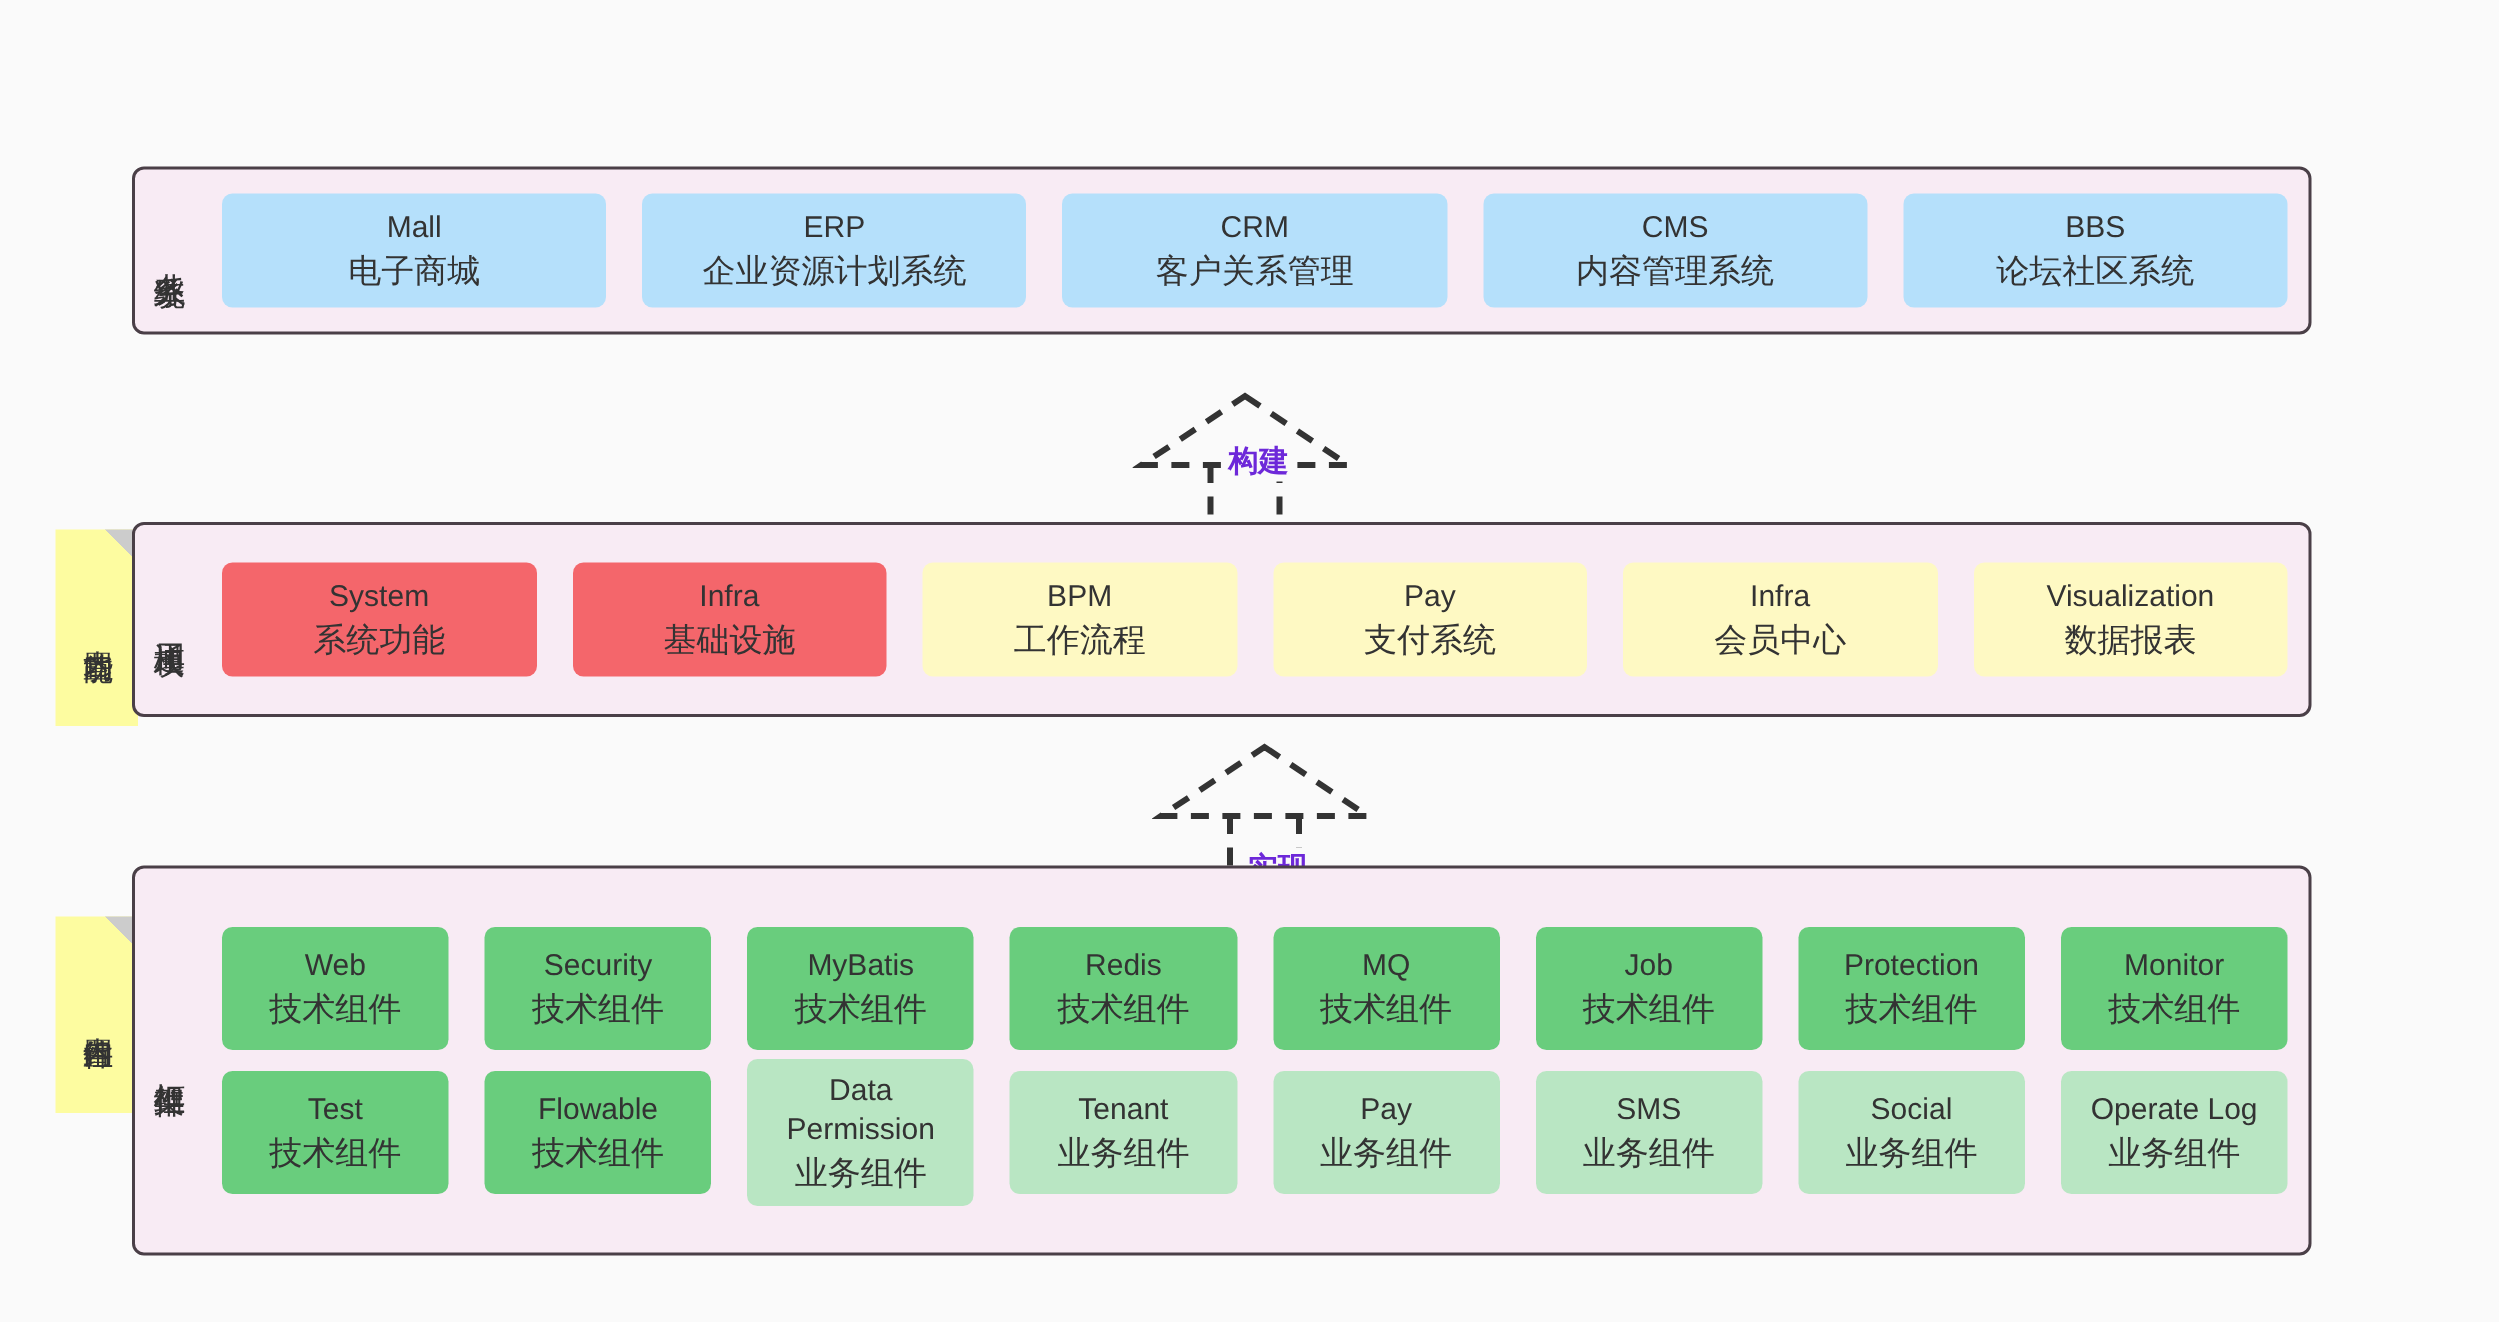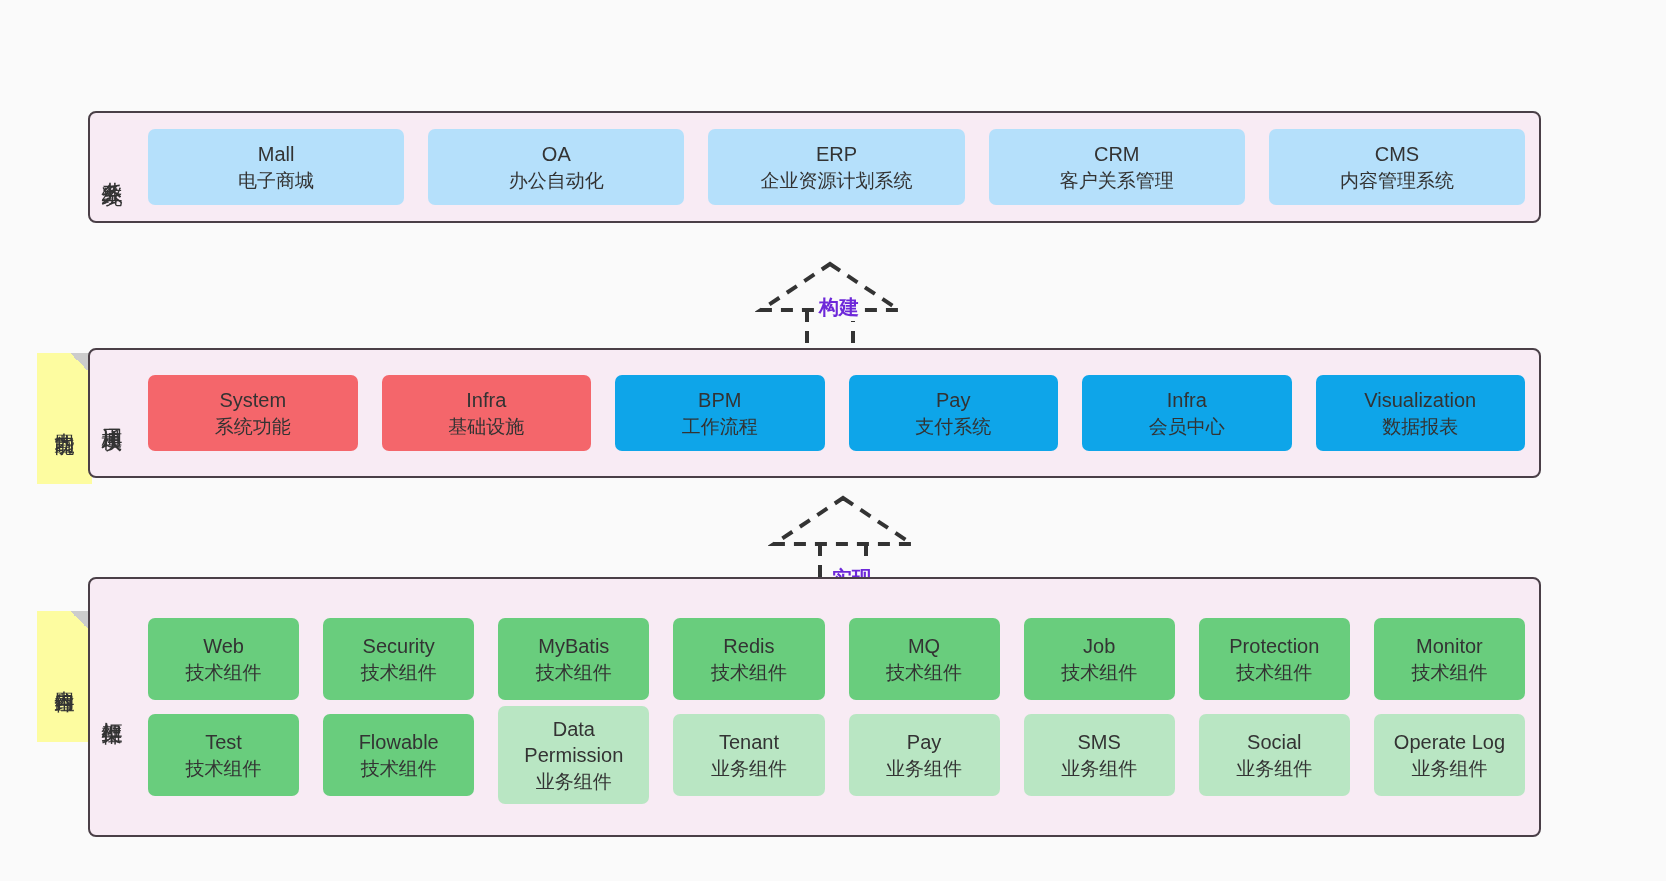--- a/index.html
+++ b/index.html
@@ -61,32 +61,32 @@
     align-items: center;
     justify-content: center;
     text-align: center;
     font-size: 20px;
     line-height: 1.32;
     color: #333333;
     padding: 6px 4px;
     box-sizing: border-box;
     user-select: none;
   }
-  .cell .sub { font-size: 19px; }
+  .cell .sub { font-size: 22px; }
 
   
   #layer-business { left: 88px; top: 111px; width: 1453px; height: 112px; }
   #layer-business .row { height: 76px; }
   .c-blue { background: #b5e0fb; }
 
   
   #layer-common { left: 88px; top: 348px; width: 1453px; height: 130px; }
   #layer-common .row { height: 76px; }
   .c-red  { background: #f4666b; }
-  .c-pink { background: #0ea5e9; }
+  .c-pink { background: #fef9c3; }
 
   
   #layer-framework { left: 88px; top: 577px; width: 1453px; height: 260px; }
   #layer-framework .layer-body { gap: 14px; }
   #layer-framework .row { height: 82px; }
   .c-green  { background: #69cd7d; }
   .c-green2 { background: #b9e6c3; }
 
   
   .sticky {
@@ -141,34 +141,34 @@
 
 <div class="layer" id="layer-business">
   <div class="layer-title">业务系统</div>
   <div class="layer-body">
     <div class="row">
       <div class="cell c-blue">
         <span>Mall</span>
         <span class="sub">电子商城</span>
       </div>
       <div class="cell c-blue">
-        <span>OA</span>
-        <span class="sub">办公自动化</span>
-      </div>
-      <div class="cell c-blue">
         <span>ERP</span>
         <span class="sub">企业资源计划系统</span>
       </div>
       <div class="cell c-blue">
         <span>CRM</span>
         <span class="sub">客户关系管理</span>
       </div>
       <div class="cell c-blue">
         <span>CMS</span>
         <span class="sub">内容管理系统</span>
+      </div>
+      <div class="cell c-blue">
+        <span>BBS</span>
+        <span class="sub">论坛社区系统</span>
       </div>
     </div>
   </div>
 </div>
 
 <div class="uml-arrow" id="arrow-build">
   <svg width="150" height="92" viewBox="0 0 150 92">
     <path d="M 75 6 L 144 52 L 6 52 Z" fill="none" stroke="#333333" stroke-width="4" stroke-dasharray="12 9" stroke-linecap="butt"></path>
     <path d="M 52 52 L 52 92 M 98 52 L 98 92 M 52 92 L 98 92" fill="none" stroke="#333333" stroke-width="4" stroke-dasharray="12 9"></path>
   </svg>

